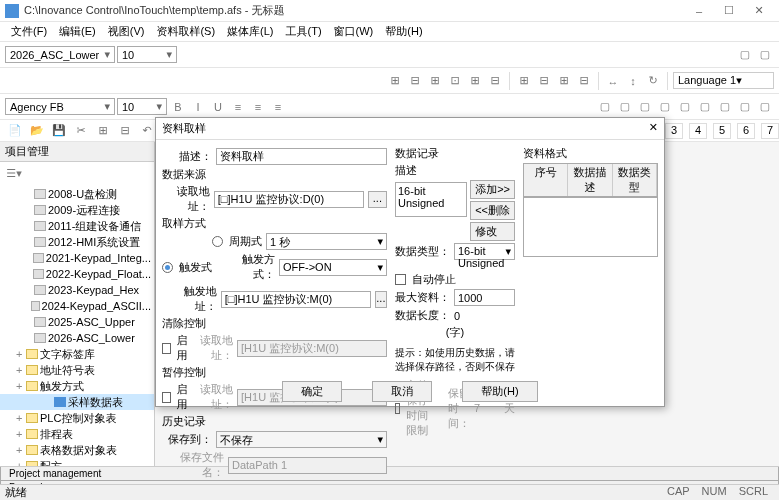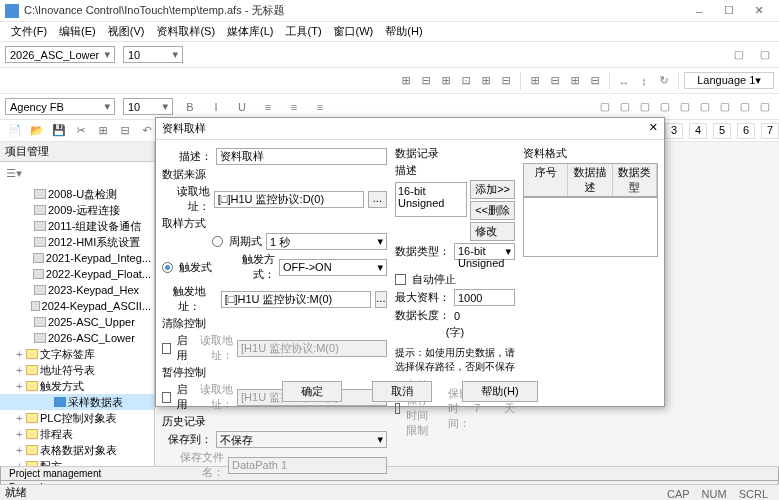--- a/index.html
+++ b/index.html
@@ -3,26 +3,26 @@
 <meta charset="utf-8">
 <style>
 * { box-sizing: border-box; margin: 0; padding: 0; font-family: "Microsoft YaHei", sans-serif; font-size: 11px; }
 body { background: #fff; width: 779px; height: 500px; overflow: hidden; position: relative; }
 .titlebar { height: 22px; background: #fff; display: flex; align-items: center; padding: 0 5px; border-bottom: 1px solid #e5e5e5; }
 .titlebar .icon { width: 14px; height: 14px; background: #4a90d9; margin-right: 5px; }
 .titlebar .title { flex: 1; color: #333; font-size: 11px; }
 .titlebar .wbtn { width: 30px; text-align: center; color: #666; cursor: pointer; }
 .menubar { height: 20px; display: flex; align-items: center; padding: 0 5px; border-bottom: 1px solid #e5e5e5; }
 .menubar .mitem { padding: 0 6px; cursor: pointer; }
-.toolbar { height: 26px; border-bottom: 1px solid #e5e5e5; display: flex; align-items: center; padding: 0 5px; gap: 8px; }
+.toolbar { height: 26px; border-bottom: 1px solid #e5e5e5; display: flex; align-items: center; padding: 0 5px; gap: 2px; }
 .toolbar.right { justify-content: flex-end; }
 .tb-group { display: flex; gap: 2px; align-items: center; }
 .tb-btn { width: 18px; height: 18px; border: 1px solid transparent; display: flex; align-items: center; justify-content: center; color: #777; cursor: pointer; }
 .tb-sep { width: 1px; height: 18px; background: #ddd; margin: 0 3px; }
-.langbox { border: 1px solid #ccc; padding: 1px 4px; width: 90px; display: flex; justify-content: center; }
+.langbox { border: 1px solid #ccc; padding: 1px 4px; width: 101px; display: flex; justify-content: flex-start; }
 .tabrow { height: 22px; border-bottom: 1px solid #e5e5e5; display: flex; align-items: center; padding-left: 6px; gap: 4px; }
 .numcell { width: 18px; height: 16px; border: 1px solid #ddd; text-align: center; margin-left: 2px; }
 .field { border: 1px solid #aaa; padding: 1px 4px; background: #fff; display: flex; justify-content: space-between; align-items: center; }
 .field .chev { color: #666; }
 .main { display: flex; height: 380px; }
 .sidebar { width: 155px; border-right: 1px solid #ccc; background: #fff; overflow: hidden; }
 .side-head { background: #f0f0f0; padding: 2px 5px; border-bottom: 1px solid #ccc; }
 .side-tb { padding: 2px 5px; display: flex; gap: 2px; }
 .tree { padding: 2px 0; overflow-y: auto; height: 330px; }
 .tree-item { display: flex; align-items: center; padding: 0 3px; height: 16px; cursor: pointer; white-space:nowrap; }
@@ -54,21 +54,21 @@
 .radio.checked::after{content:"";width:5px;height:5px;background:#4a90d9;border-radius:50%;}
 .listbox { border: 1px solid #aaa; height: 35px; background: #fff; padding: 2px; margin: 2px 0; }
 .sbtn { border: 1px solid #aaa; background: #f0f0f0; padding: 1px 4px; cursor: pointer; }
 .colhead { display: flex; border: 1px solid #aaa; background: #f0f0f0; margin-top:2px;}
 .colhead div { flex: 1; border-right: 1px solid #ccc; padding: 1px 3px; text-align: center; }
 .whitebox { border: 1px solid #aaa; background: #fff; height: 60px; }
 .dlg-btns { display: flex; justify-content: center; gap: 30px; padding: 6px; }
 .dlg-btn { border: 1px solid #aaa; background: #f0f0f0; padding: 2px 18px; cursor: pointer; }
 .bottom-tabs { position: absolute; bottom: 16px; left: 0; height: 18px; display: flex; border-top: 1px solid #ccc; width: 100%; background: #7f1d1d; flex-direction: column; }
 .btab { border: 1px solid #aaa; border-top: none; padding: 1px 8px; background: #f0f0f0; cursor: pointer; font-size: 10px; }
-.statusbar { position: absolute; bottom: 0; left: 0; width: 100%; height: 16px; background: #f0f0f0; border-top: 1px solid #ccc; display: flex; align-items: flex-end; padding: 0 5px; font-size: 10px; }
+.statusbar { position: absolute; bottom: 0; left: 0; width: 100%; height: 16px; background: #f0f0f0; border-top: 1px solid #ccc; display: flex; align-items: flex-start; padding: 0 5px; font-size: 10px; }
 .statusbar .spacer { flex: 1; }
 .statusbar .cell { padding: 0 6px; color: #666;}
 .grp-mid {font-size:11px; margin-bottom:2px;}
 </style>
 </head>
 <body>
 
 <div class="titlebar">
   <div class="icon"></div>
   <div class="title">C:\Inovance Control\InoTouch\temp\temp.afs - 无标题</div>
@@ -319,21 +319,21 @@
       <div class="frow">
         <span class="radio checked"></span>
           <span style="width:42px">触发式</span>
         <span style="width:50px;text-align:right">触发方式：</span>
         <div class="sel">
             <span>OFF-&gt;ON</span>
             <span class="chev">▾</span>
           </div>
       </div>
       <div class="frow">
-          <span style="width:96px;text-align:center">触发地址：</span>
+          <span style="width:96px;text-align:right">触发地址：</span>
           <input class="inp" value="[□]H1U 监控协议:M(0)" style="">
           <div class="dots">...</div>
         </div>
       <div class="grp-label">清除控制</div>
       <div class="frow">
           <span class="chk"></span>
           <span>启用</span>
           <span style="width:50px;text-align:right;color:#999">读取地址：</span>
           <input class="inp disabled" value="[H1U 监控协议:M(0)" style="">
         </div>

